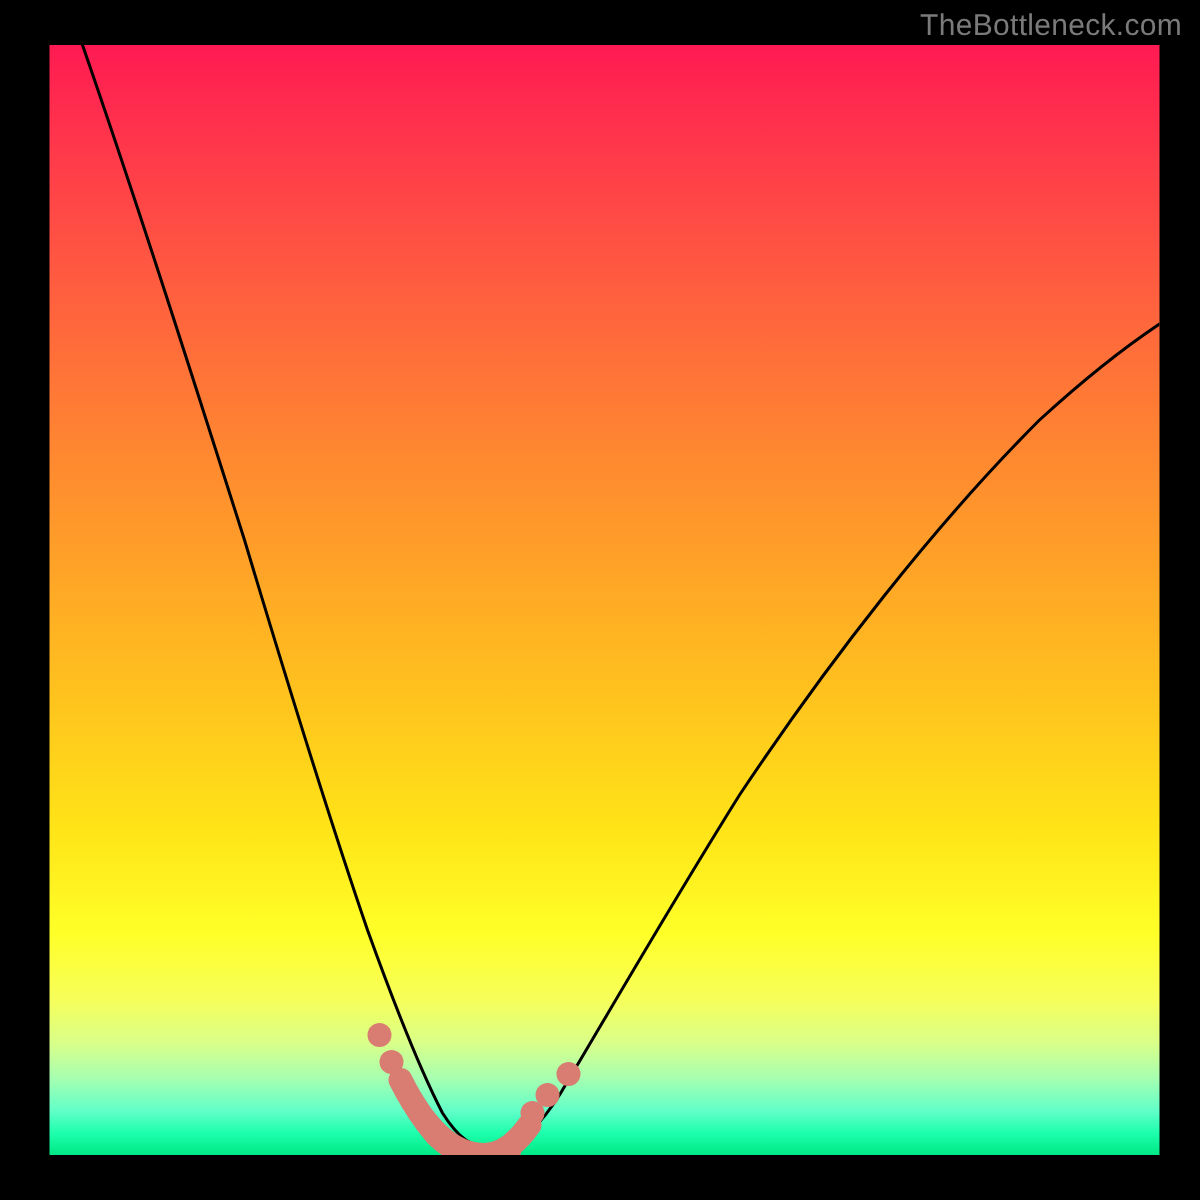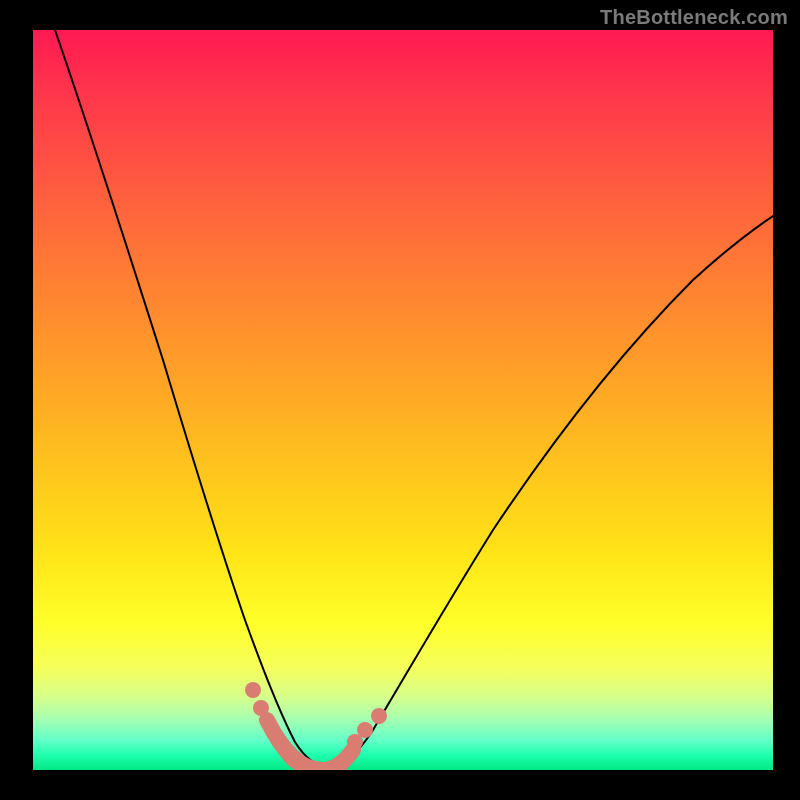--- a/index.html
+++ b/index.html
@@ -41,21 +41,21 @@
       #1effad 98%,
       #00e884 100%
     );
   }
   .watermark {
     position: absolute;
     top: 6px;
     right: 12px;
     color: #7a7a7a;
     font-size: 20px;
-    font-weight: 700;
+    font-weight: 400;
     letter-spacing: 0.2px;
     pointer-events: none;
   }
   svg.curve {
     position: absolute;
     left: 0;
     top: 0;
     width: 740px;
     height: 740px;
   }

